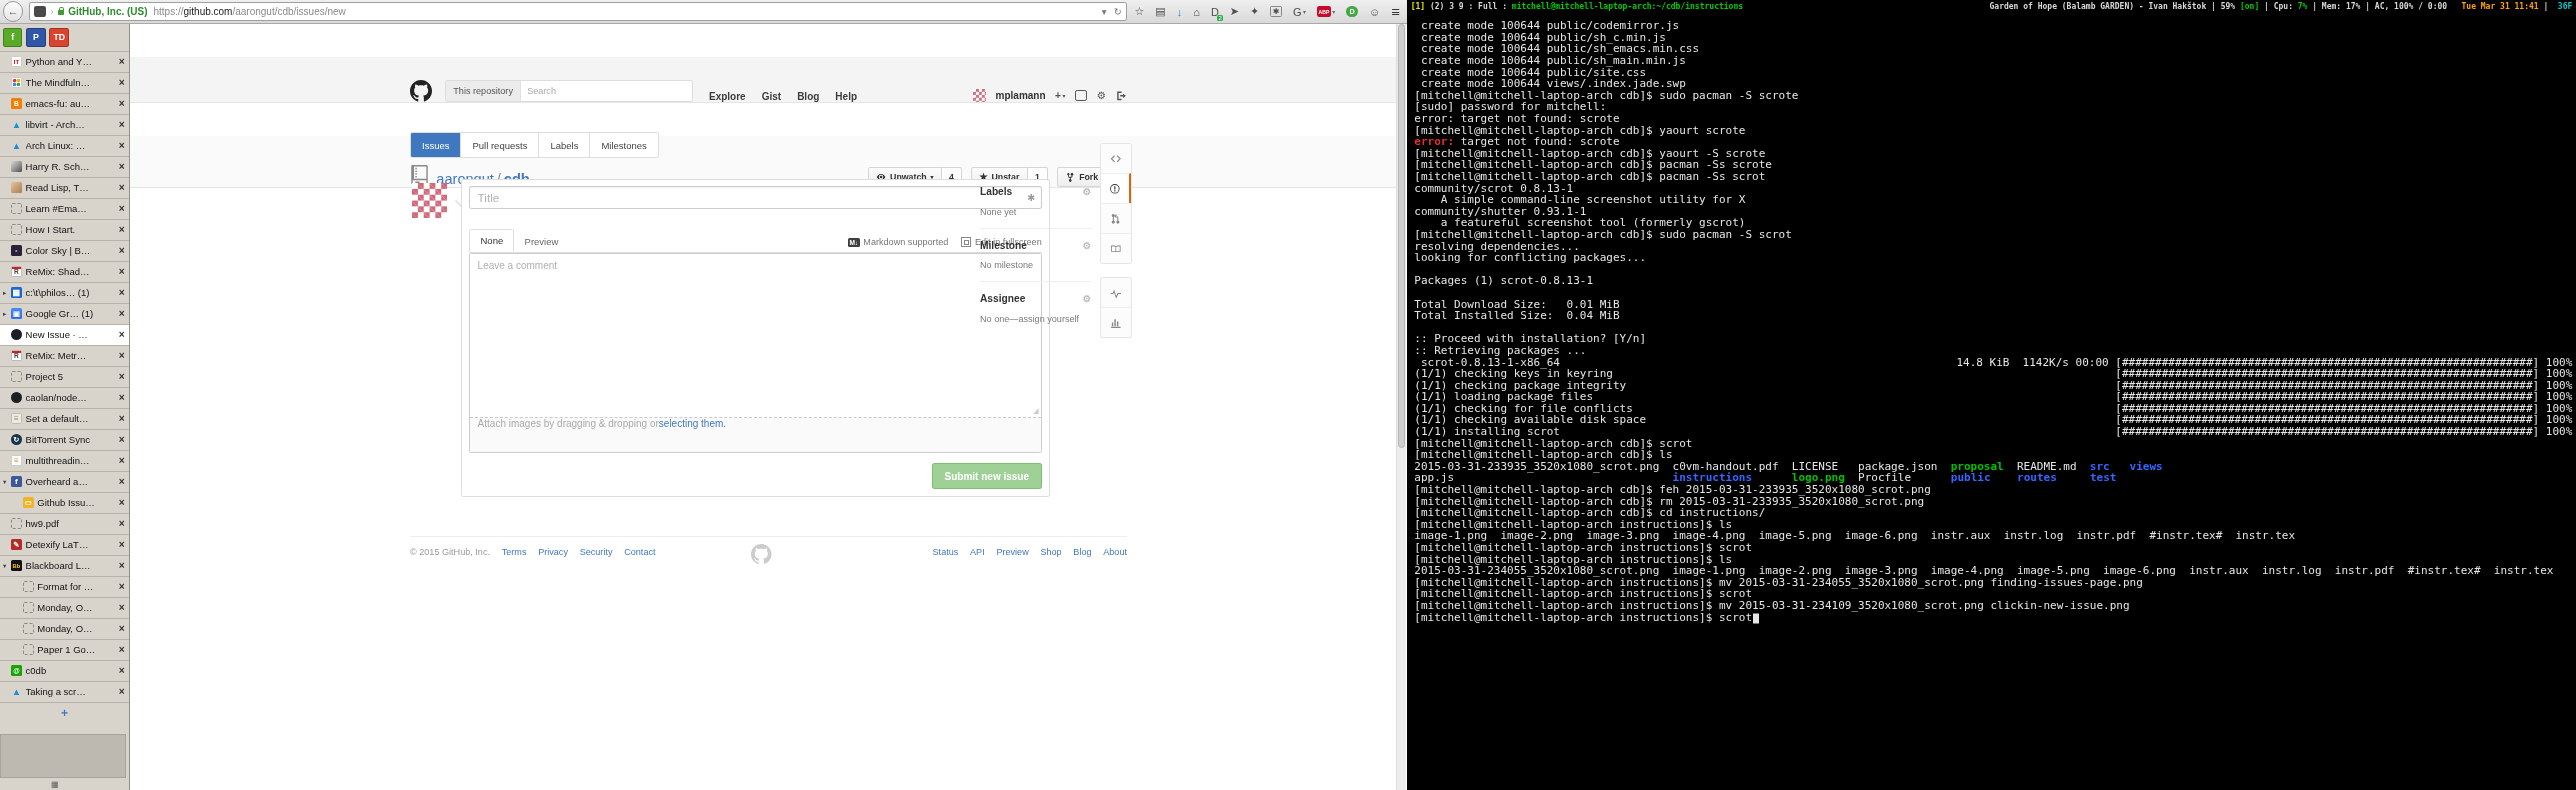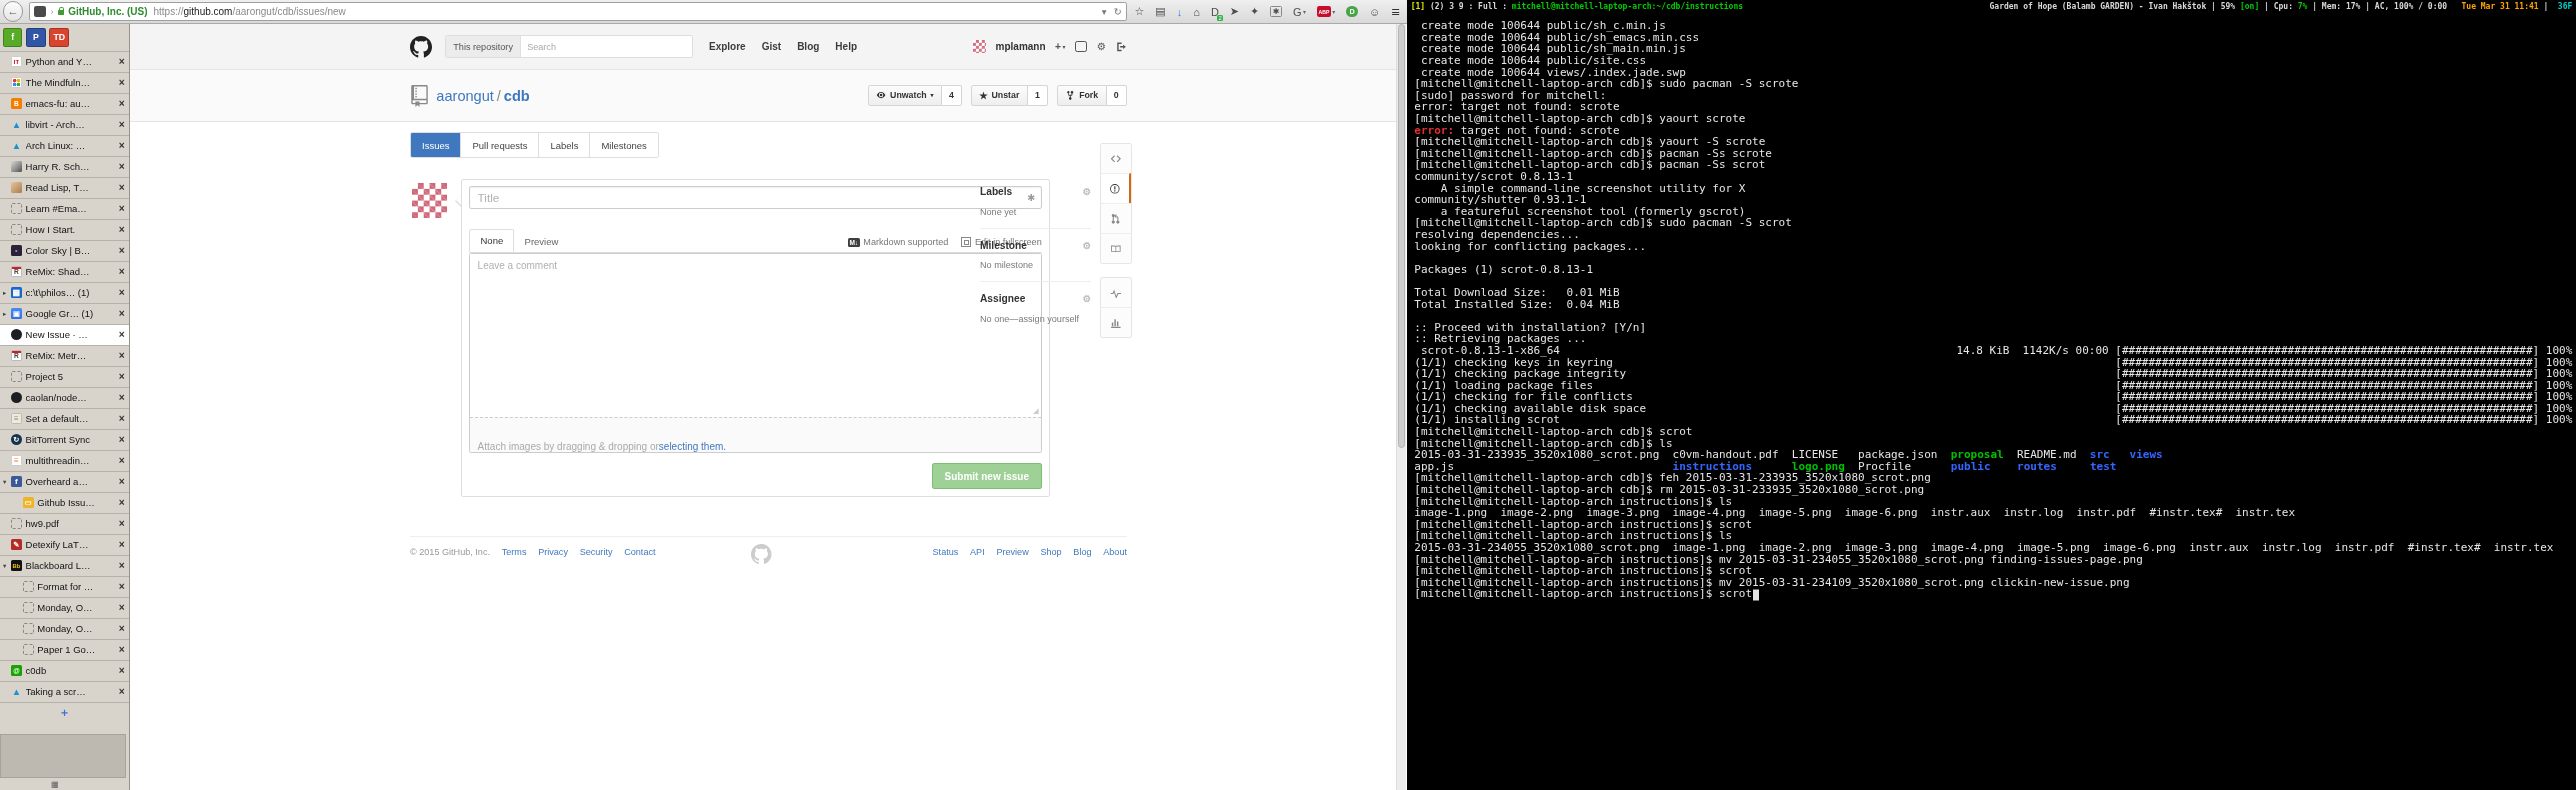--- a/index.html
+++ b/index.html
@@ -71,21 +71,21 @@
   .ic-detexify{background:#b52b27;font-size:7.3px;}
   .ic-bb{background:#111;color:#f5c518;font-size:5.9px;}
   .ic-term{background:#18a303;font-size:6.6px;}
   #newtab-row{height:19px;border-top:0.7px solid #b6b2aa;display:flex;align-items:center;justify-content:center;
     color:#3a6fd8;font-size:11px;font-weight:bold;}
   #sb-dark{position:absolute;left:0;width:124px;bottom:11.7px;height:42px;background:#bdb9b1;border:0.7px solid #a7a39b;}
   #sb-grip{position:absolute;bottom:0.7px;left:51px;color:#555;font-size:8px;}
   
   #page{position:absolute;left:130px;top:24px;width:1276px;height:766px;background:#fff;overflow:hidden;}
   #gh-header{height:45px;background:#f4f4f4;border-bottom:0.7px solid #e5e5e5;}
-  .container{width:717px;margin-left:280px;display:flex;align-items:center;height:100%;}
+  .container{width:717px;margin-left:280px;display:flex;align-items:flex-end;height:100%;margin-top:33px;}
   .gh-logo{width:22px;height:22px;flex:none;}
   #search-box{margin-left:13px;width:246px;height:20.5px;border:0.7px solid #ddd;border-radius:2.2px;background:#fff;
     display:flex;align-items:center;font-size:9.1px;overflow:hidden;}
   #search-scope{background:#ececec;color:#555;padding:0 7.3px;height:100%;display:flex;align-items:center;
     border-right:0.7px solid #e0e0e0;white-space:nowrap;}
   #search-placeholder{color:#aaa;padding-left:5.9px;}
   #gh-nav{display:flex;gap:16px;margin-left:16px;font-size:10px;font-weight:bold;color:#3c3c3c;}
   #gh-user{margin-left:auto;display:flex;align-items:center;gap:9.5px;}
   .identicon{background-color:#fff;background-image:
     linear-gradient(45deg,#cf6879 25%,transparent 25%,transparent 75%,#cf6879 75%,#cf6879),
@@ -134,21 +134,21 @@
   #write-utils{margin-left:auto;display:flex;align-items:center;gap:13px;font-size:9.1px;color:#767676;
     padding-bottom:4.4px;}
   .md-badge{background:#3f3f3f;color:#fff;font-size:6.6px;font-weight:bold;border-radius:1.5px;padding:0.7px 1.5px;}
   .fs-ico{width:8px;height:8px;border:0.7px solid #888;position:relative;display:inline-block;}
   .fs-ico:before{content:"";position:absolute;inset:1.5px;border:0.7px solid #888;}
   .util{display:flex;align-items:center;gap:3.7px;}
   #comment-box{margin-top:0;border:0.7px solid #ccc;border-radius:2.2px;overflow:hidden;position:relative;}
   #comment-area{height:163px;position:relative;background:#fff;}
   #comment-placeholder{position:absolute;left:7.3px;top:6.6px;color:#b0b0b0;font-size:10px;}
   #resize-grip{position:absolute;right:2.2px;bottom:1.5px;color:#ccc;font-size:7.3px;}
-  #attach-zone{border-top:0.7px dashed #ccc;background:#fafafa;height:34px;display:flex;align-items:flex-end;
+  #attach-zone{border-top:0.7px dashed #ccc;background:#fafafa;height:34px;display:flex;align-items:flex-start;
     padding:0 7.3px;font-size:10px;color:#aaa;}
   #attach-zone a{color:#4078c0;text-decoration:none;}
   #submit-row{display:flex;justify-content:flex-end;margin-top:10.2px;}
   #submit-btn{background:#9fd197;border:0.7px solid #7bbf72;border-radius:2.2px;color:#fff;font-weight:bold;
     font-size:10px;padding:6.6px 11.7px;font-family:"Liberation Sans",sans-serif;}
   
   #disc-sidebar{position:absolute;left:850px;top:162px;width:111px;font-size:9.5px;}
   .disc-sec h3{margin:0;font-size:10.2px;color:#333;display:flex;}
   .disc-sec .gear{margin-left:auto;color:#bbb;font-size:9.5px;}
   .disc-sec .val{color:#7a7a7a;margin-top:9.5px;font-size:9.1px;}
@@ -654,20 +654,21 @@
 
 <div id="termbar">
   <span id="sb-left"><span class="sb-y">[1]</span><span> (2) 3 9 : Full : </span><span class="sb-g">mitchell@mitchell-laptop-arch:~/cdb/instructions</span></span>
   <span id="sb-right"><span>Garden of Hope (Balamb GARDEN) - Ivan Hakštok | 59% </span><span class="sb-g">[on]</span><span> | Cpu: </span><span class="sb-g">7%</span><span> | Mem: 17% | AC, 100% / 0:00   </span><span class="sb-o">Tue Mar 31 11:41</span><span> |  </span><span class="sb-c">36F</span></span>
 </div>
 <svg id="arch-watermark" viewBox="0 0 1598 1062">
   <path fill="#141414" d="M1088 190 C1078 300 1048 380 1012 458 L1034 484 C1008 556 850 930 788 1044 C908 962 1018 922 1088 917 C1158 922 1268 962 1388 1044 C1326 930 1168 556 1142 484 L1164 458 C1128 380 1098 300 1088 190 Z"></path>
 </svg>
 <div id="terminal">
     <div id="term-lines">
+      <div class="tline"><span> create mode 100644 public/codemirror.js</span></div>
       <div class="tline"><span> create mode 100644 public/sh_c.min.js</span></div>
       <div class="tline"><span> create mode 100644 public/sh_emacs.min.css</span></div>
       <div class="tline"><span> create mode 100644 public/sh_main.min.js</span></div>
       <div class="tline"><span> create mode 100644 public/site.css</span></div>
       <div class="tline"><span> create mode 100644 views/.index.jade.swp</span></div>
       <div class="tline"><span>[mitchell@mitchell-laptop-arch cdb]$ sudo pacman -S scrote</span></div>
       <div class="tline"><span>[sudo] password for mitchell:</span></div>
       <div class="tline"><span>error: target not found: scrote</span></div>
       <div class="tline"><span>[mitchell@mitchell-laptop-arch cdb]$ yaourt scrote</span></div>
       <div class="tline"><span class="c-red">error:</span><span> target not found: scrote</span></div>
@@ -695,20 +696,21 @@
       <div class="tline"><span>(1/1) loading package files</span><span class="fill"></span><span>[##############################################################] 100%</span></div>
       <div class="tline"><span>(1/1) checking for file conflicts</span><span class="fill"></span><span>[##############################################################] 100%</span></div>
       <div class="tline"><span>(1/1) checking available disk space</span><span class="fill"></span><span>[##############################################################] 100%</span></div>
       <div class="tline"><span>(1/1) installing scrot</span><span class="fill"></span><span>[##############################################################] 100%</span></div>
       <div class="tline"><span>[mitchell@mitchell-laptop-arch cdb]$ scrot</span></div>
       <div class="tline"><span>[mitchell@mitchell-laptop-arch cdb]$ ls</span></div>
       <div class="tline"><span>2015-03-31-233935_3520x1080_scrot.png  c0vm-handout.pdf  LICENSE   package.json  </span><span class="c-green">proposal</span><span>  README.md  </span><span class="c-blue">src</span><span>   </span><span class="c-blue">views</span></div>
       <div class="tline"><span>app.js                                 </span><span class="c-blue">instructions</span><span>      </span><span class="c-green">logo.png</span><span>  Procfile      </span><span class="c-blue">public</span><span>    </span><span class="c-blue">routes</span><span>     </span><span class="c-blue">test</span></div>
       <div class="tline"><span>[mitchell@mitchell-laptop-arch cdb]$ feh 2015-03-31-233935_3520x1080_scrot.png</span></div>
       <div class="tline"><span>[mitchell@mitchell-laptop-arch cdb]$ rm 2015-03-31-233935_3520x1080_scrot.png</span></div>
+      <div class="tline"><span>[mitchell@mitchell-laptop-arch cdb]$ cd instructions/</span></div>
       <div class="tline"><span>[mitchell@mitchell-laptop-arch instructions]$ ls</span></div>
       <div class="tline"><span>image-1.png  image-2.png  image-3.png  image-4.png  image-5.png  image-6.png  instr.aux  instr.log  instr.pdf  #instr.tex#  instr.tex</span></div>
       <div class="tline"><span>[mitchell@mitchell-laptop-arch instructions]$ scrot</span></div>
       <div class="tline"><span>[mitchell@mitchell-laptop-arch instructions]$ ls</span></div>
       <div class="tline"><span>2015-03-31-234055_3520x1080_scrot.png  image-1.png  image-2.png  image-3.png  image-4.png  image-5.png  image-6.png  instr.aux  instr.log  instr.pdf  #instr.tex#  instr.tex</span></div>
       <div class="tline"><span>[mitchell@mitchell-laptop-arch instructions]$ mv 2015-03-31-234055_3520x1080_scrot.png finding-issues-page.png</span></div>
       <div class="tline"><span>[mitchell@mitchell-laptop-arch instructions]$ scrot</span></div>
       <div class="tline"><span>[mitchell@mitchell-laptop-arch instructions]$ mv 2015-03-31-234109_3520x1080_scrot.png clickin-new-issue.png</span></div>
       <div class="tline"><span>[mitchell@mitchell-laptop-arch instructions]$ scrot</span><span class="cursor"></span></div>
     </div>

